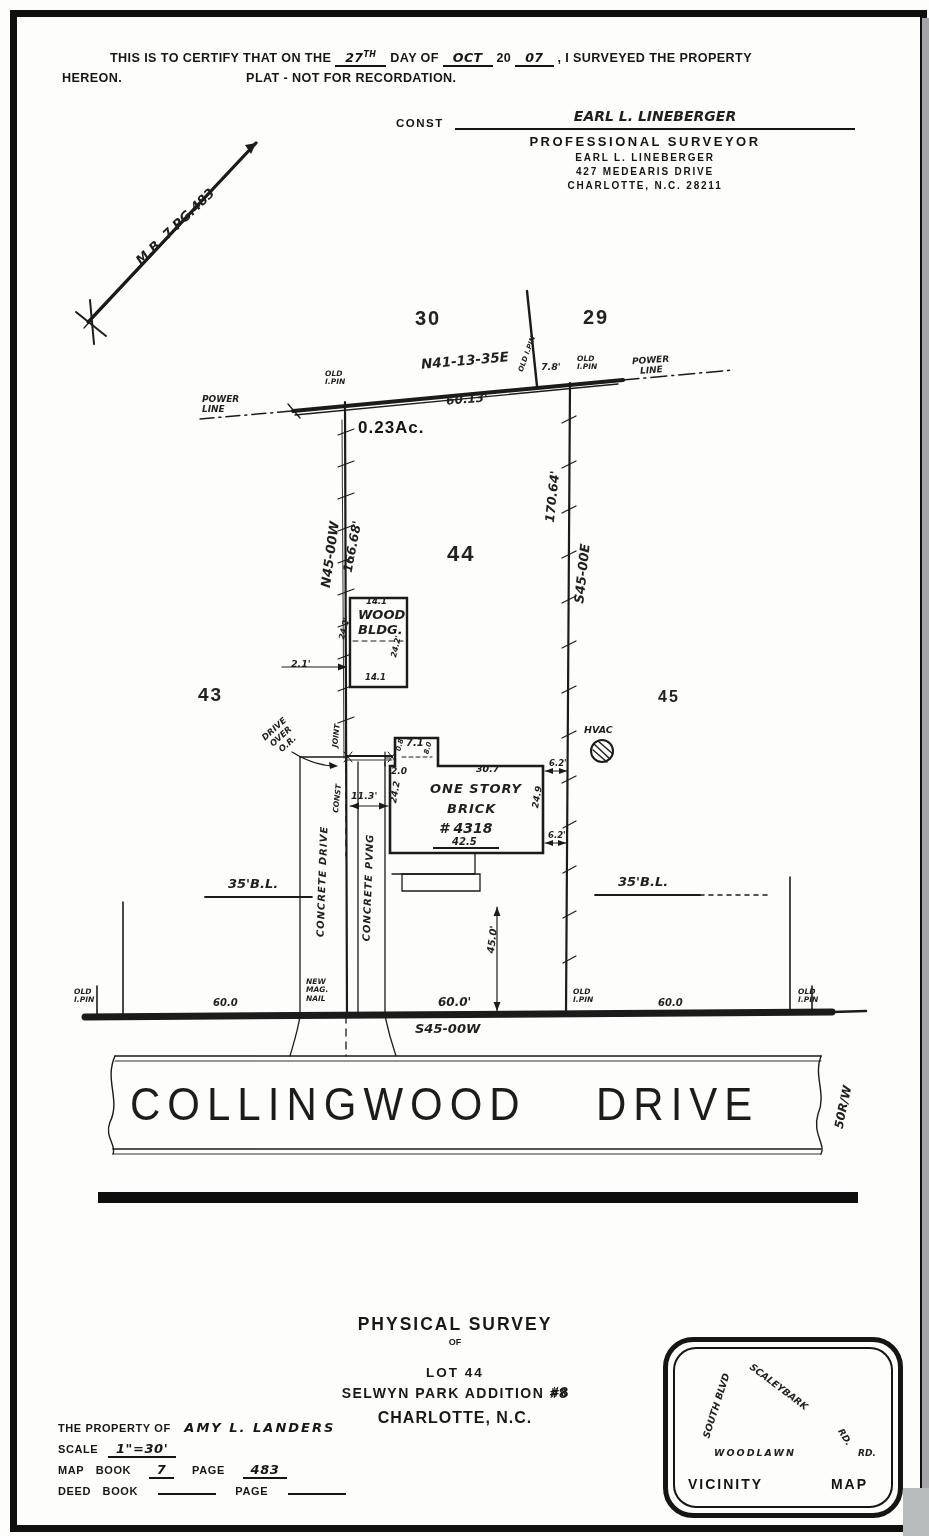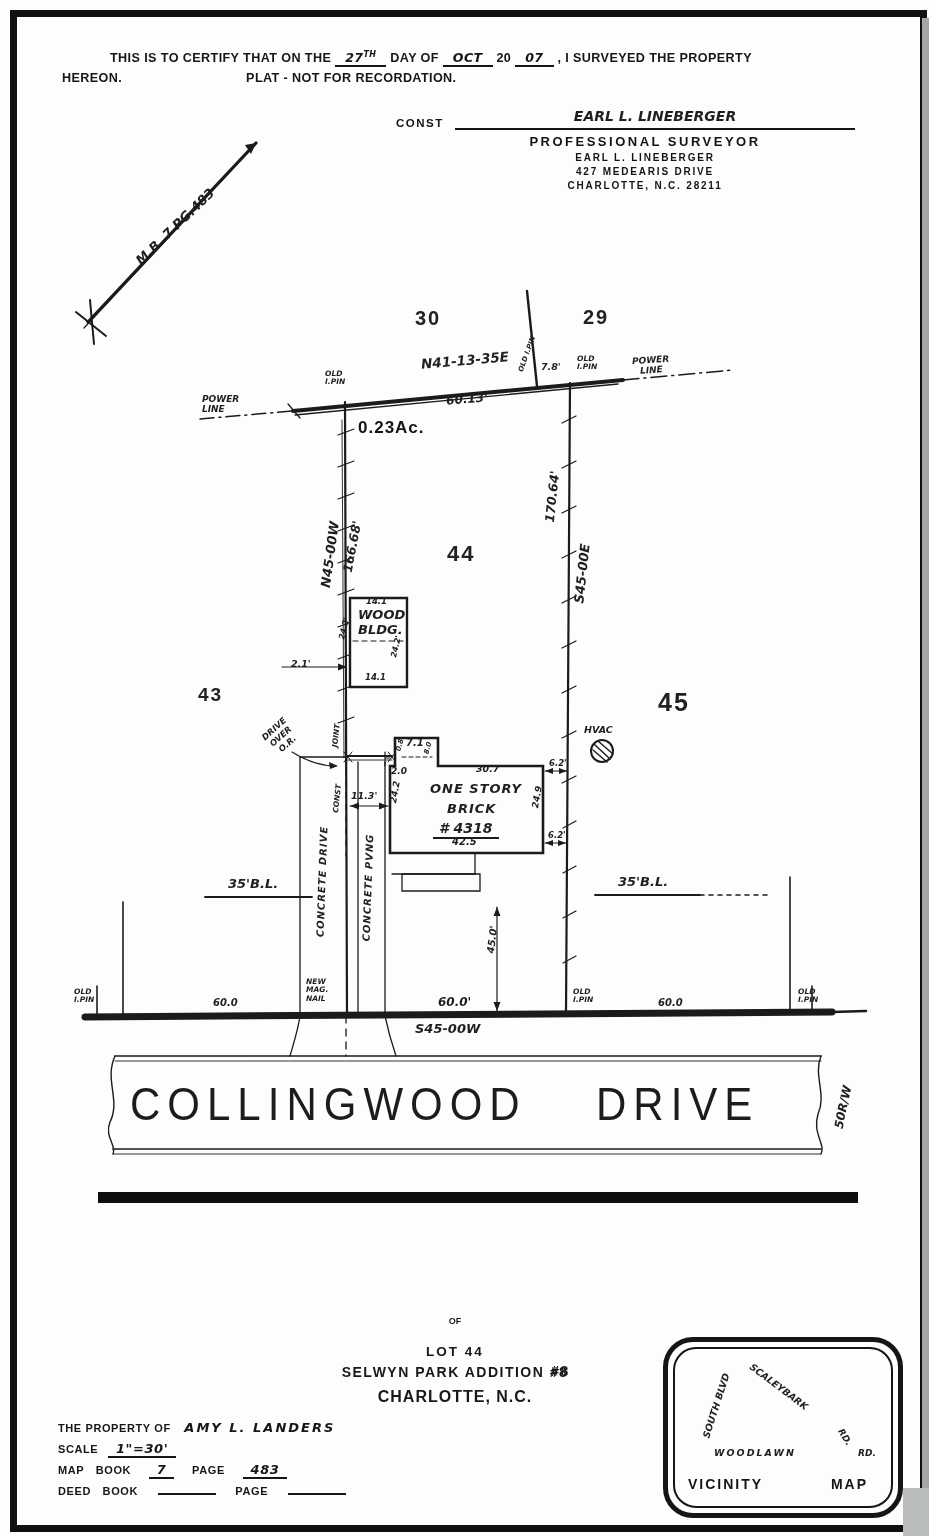--- a/index.html
+++ b/index.html
@@ -204,21 +204,21 @@
     <div class="t2">EARL L. LINEBERGER</div>
     <div class="t2">427 MEDEARIS DRIVE</div>
     <div class="t2">CHARLOTTE, N.C. 28211</div>
   </div>
 
   <div class="label hand rot" style="left:120px;top:219px;width:110px;font-size:13px;transform:rotate(-44deg);">M.B. 7 PG.483</div>
 
   <div class="label lotnum" style="left:415px;top:307px;">30</div>
   <div class="label lotnum" style="left:583px;top:306px;">29</div>
   <div class="label lotnum" style="left:198px;top:684px;font-size:19px;">43</div>
-  <div class="label lotnum" style="left:658px;top:688px;font-size:25px;">45</div>
+  <div class="label lotnum" style="left:658px;top:688px;font-size:16px;">45</div>
   <div class="label lotnum" style="left:447px;top:541px;font-size:22px;">44</div>
   <div class="label print" style="left:358px;top:418px;font-size:17px;letter-spacing:1px;">0.23Ac.</div>
 
   <div class="label hand rot" style="left:405px;top:352px;width:120px;font-size:13.5px;transform:rotate(-5deg);">N41-13-35E</div>
   <div class="label hand rot" style="left:437px;top:392px;width:60px;font-size:12px;transform:rotate(-5deg);">60.13'</div>
   <div class="label hand" style="left:541px;top:361px;font-size:9.5px;">7.8'</div>
 
   <div class="label hand tiny wrap" style="left:325px;top:370px;width:28px;">OLD I.PIN</div>
   <div class="label hand rot" style="left:506px;top:350px;width:42px;font-size:7px;transform:rotate(-70deg);">OLD I.PIN</div>
   <div class="label hand tiny wrap" style="left:577px;top:355px;width:28px;">OLD I.PIN</div>
@@ -242,21 +242,21 @@
   <div class="label hand rot" style="left:319px;top:794px;width:36px;font-size:7.5px;transform:rotate(-84deg);">CONST</div>
   <div class="label hand rot" style="left:390px;top:741px;width:20px;font-size:7px;transform:rotate(-75deg);">0.8</div>
   <div class="label hand" style="left:406px;top:737px;font-size:10px;">7.1</div>
   <div class="label hand rot" style="left:418px;top:744px;width:20px;font-size:7px;transform:rotate(-75deg);">8.0</div>
   <div class="label hand" style="left:391px;top:766px;font-size:9px;">2.0</div>
   <div class="label hand" style="left:476px;top:763px;font-size:9.5px;">30.7</div>
   <div class="label hand" style="left:584px;top:724px;font-size:9.5px;">HVAC</div>
   <div class="label hand" style="left:549px;top:758px;font-size:8.5px;">6.2'</div>
   <div class="label hand" style="left:430px;top:781px;font-size:13px;letter-spacing:1px;">ONE STORY</div>
   <div class="label hand" style="left:447px;top:801px;font-size:13px;letter-spacing:1px;">BRICK</div>
-  <div class="label hand" style="left:433px;top:820px;font-size:14px;border-bottom:2px solid #1b1b1b;padding:0 6px 1px;"># 4318</div>
+  <div class="label hand" style="left:433px;top:820px;font-size:14px;border-bottom:2px solid #1b1b1b;padding:0 6px 11px;"># 4318</div>
   <div class="label hand rot" style="left:380px;top:787px;width:30px;font-size:9px;transform:rotate(-80deg);">24.2</div>
   <div class="label hand" style="left:351px;top:790px;font-size:9.5px;">11.3'</div>
   <div class="label hand rot" style="left:522px;top:792px;width:30px;font-size:9px;transform:rotate(-80deg);">24.9</div>
   <div class="label hand" style="left:548px;top:830px;font-size:8.5px;">6.2'</div>
   <div class="label hand" style="left:452px;top:836px;font-size:10px;">42.5</div>
 
   <div class="label hand rot" style="left:266px;top:876px;width:112px;font-size:10px;letter-spacing:1px;transform:rotate(-88deg);">CONCRETE DRIVE</div>
   <div class="label hand rot" style="left:312px;top:882px;width:112px;font-size:10px;letter-spacing:1px;transform:rotate(-88deg);">CONCRETE PVNG</div>
   <div class="label hand" style="left:228px;top:876px;font-size:13px;">35'B.L.</div>
   <div class="label hand" style="left:618px;top:874px;font-size:13px;">35'B.L.</div>
@@ -269,20 +269,21 @@
   <div class="label hand" style="left:415px;top:1021px;font-size:13px;">S45-00W</div>
   <div class="label hand tiny wrap" style="left:573px;top:988px;width:28px;">OLD I.PIN</div>
   <div class="label hand" style="left:658px;top:997px;font-size:10px;">60.0</div>
   <div class="label hand tiny wrap" style="left:798px;top:988px;width:28px;">OLD I.PIN</div>
 
   <div class="label street-name" style="left:130px;top:1080px;">COLLINGWOOD</div>
   <div class="label street-name" style="left:596px;top:1080px;">DRIVE</div>
   <div class="label hand rot" style="left:818px;top:1100px;width:50px;font-size:12px;transform:rotate(-78deg);">50R/W</div>
 
   <div class="titleblk">
+    <div class="l1">PHYSICAL SURVEY</div>
     <div class="l2">OF</div>
     <div class="l3">LOT 44</div>
     <div class="l4">
       <span>SELWYN PARK ADDITION</span>
       <span class="dblhash">#8</span>
     </div>
     <div class="l5">CHARLOTTE, N.C.</div>
   </div>
 
   <div class="propblk">

